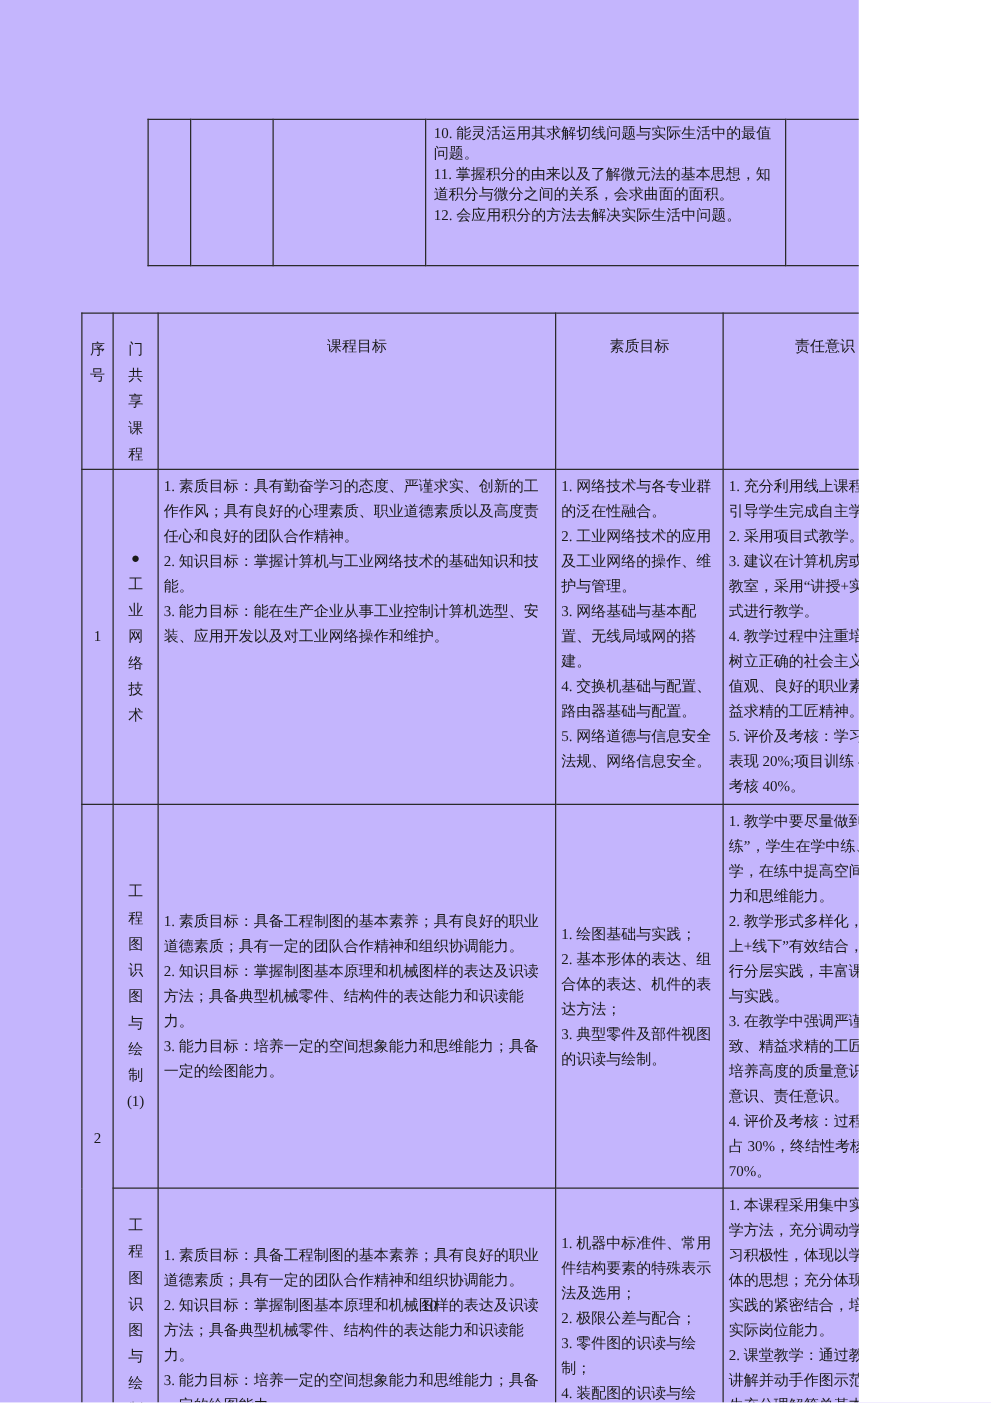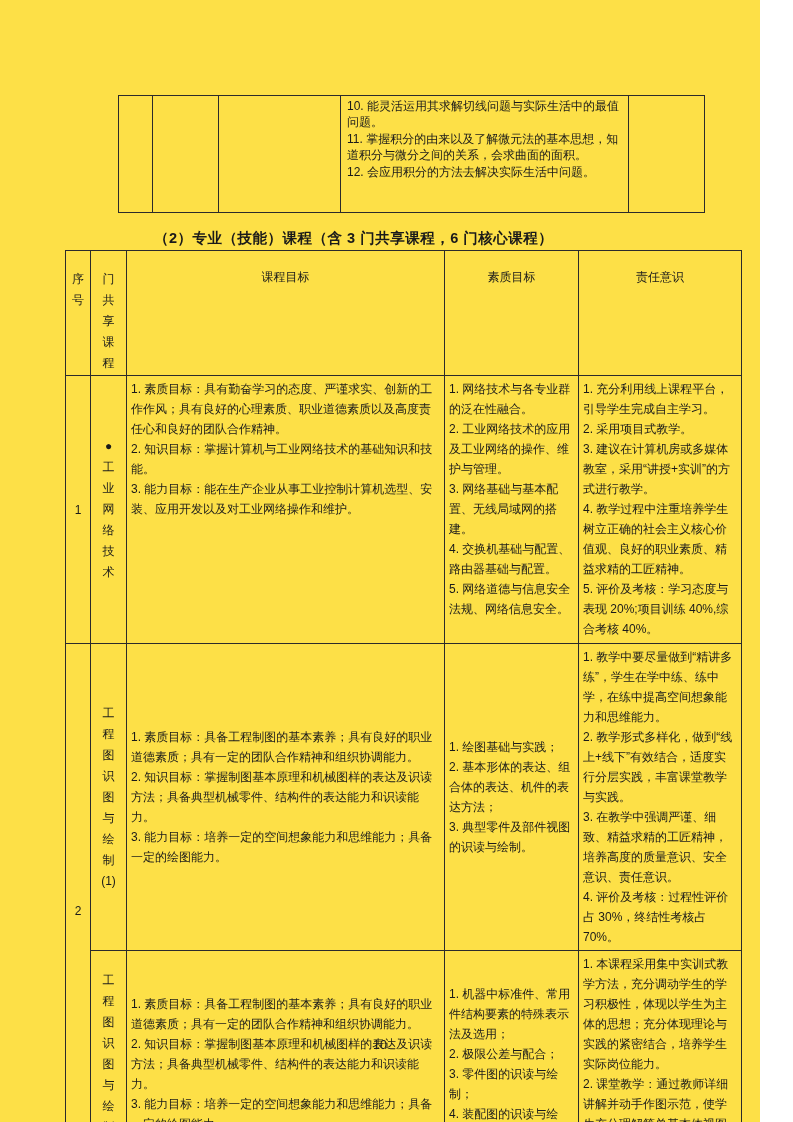--- a/index.html
+++ b/index.html
@@ -1,22 +1,22 @@
 <!DOCTYPE html>
 <html><head>
 <meta charset="utf-8">
 <style>
   * { box-sizing: border-box; }
   html, body { margin: 0; padding: 0; background: #ffffff; }
   .page {
     position: relative;
-    width: 760px;
+    width: 687px;
     height: 1122px;
-    background: #fde047;
-    font-family: Liberation Sans, sans-serif;
+    background: #c4b5fd;
+    font-family: Liberation Serif, serif;
     color: #1a1a1a;
     overflow: hidden;
   }
   table { border-collapse: collapse; table-layout: fixed; }
   td, th { border: 1px solid #2b2b2b; }
 
   
   .frag-table {
     position: absolute;
     left: 118px;
@@ -108,21 +108,20 @@
       <td></td>
       <td></td>
       <td class="frag-text">10. 能灵活运用其求解切线问题与实际生活中的最值问题。
 11. 掌握积分的由来以及了解微元法的基本思想，知道积分与微分之间的关系，会求曲面的面积。
 12. 会应用积分的方法去解决实际生活中问题。</td>
       <td></td>
     </tr>
   </tbody>
     </table>
 
-  <div class="section-heading">（2）专业（技能）课程（含 3 门共享课程，6 门核心课程）</div>
 
   <table class="course-table">
     <colgroup>
       <col style="width:25px">
         <col style="width:36px">
         <col style="width:318px">
         <col style="width:134px">
         <col style="width:163px">
     </colgroup>
 

